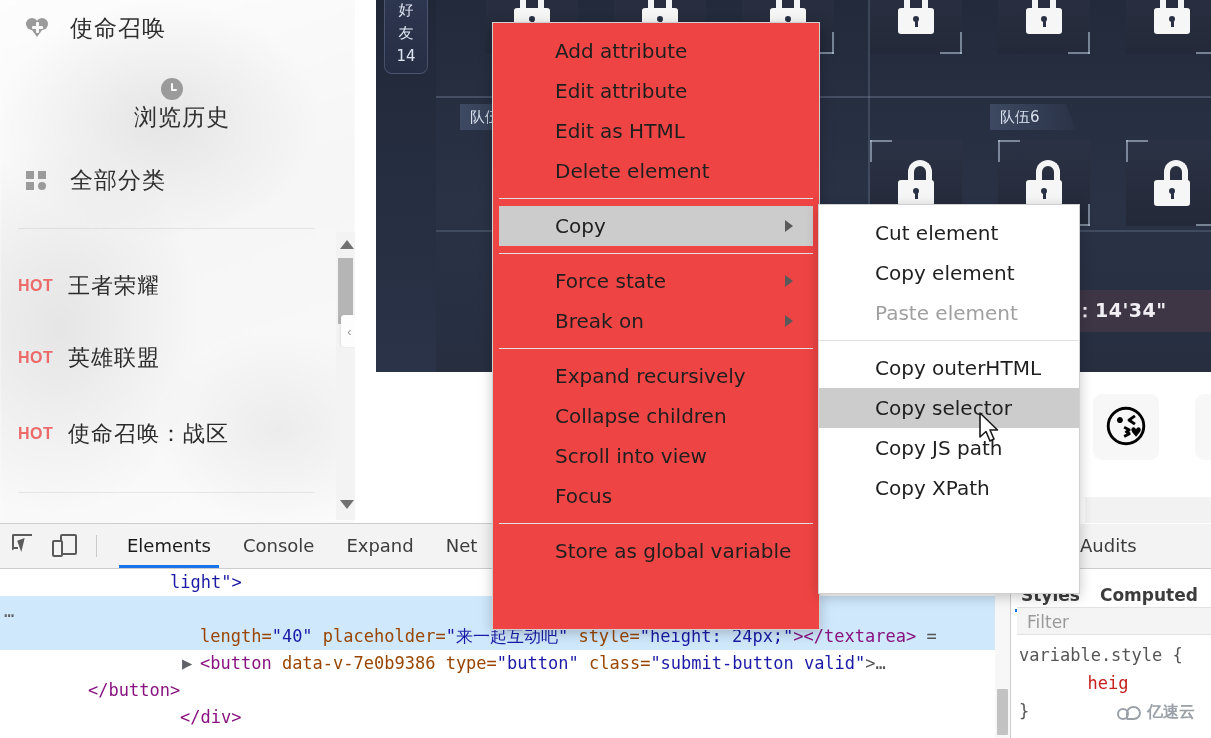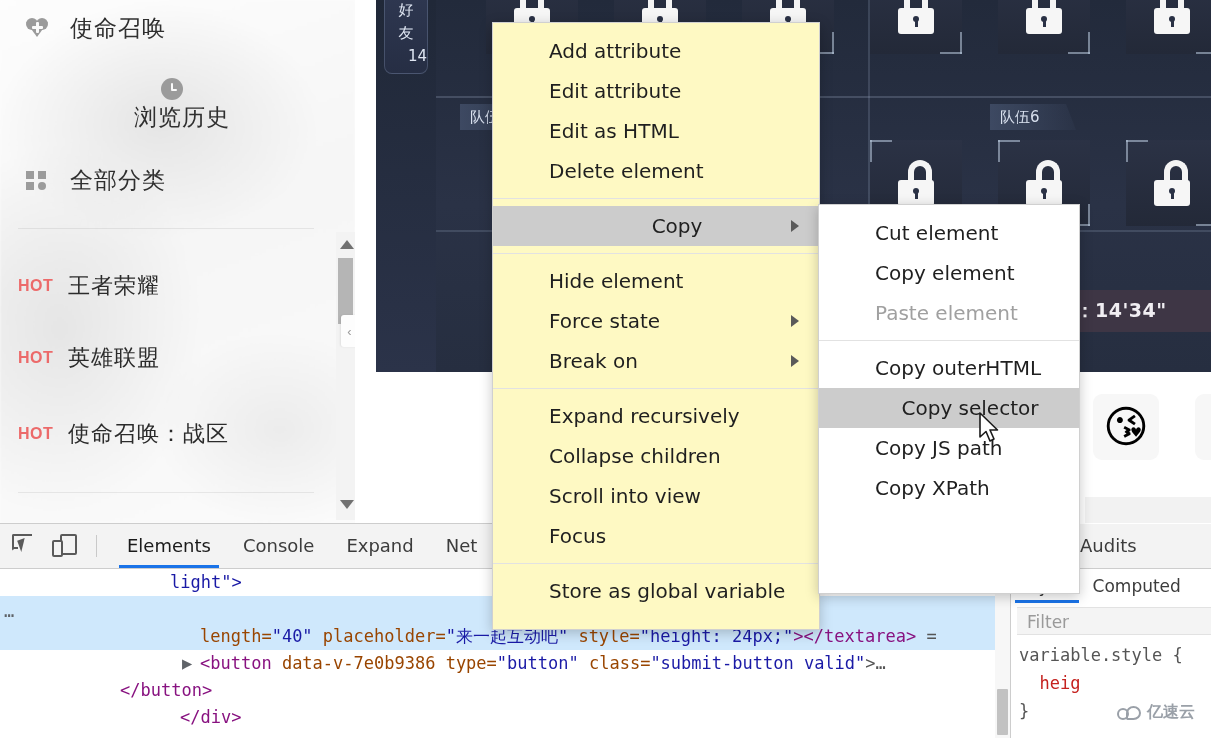--- a/index.html
+++ b/index.html
@@ -102,21 +102,21 @@
   }
   #friend-tab {
     position: absolute; left: 8px; top: -4px; width: 44px; height: 78px;
     background: linear-gradient(180deg,#2e3750,#262e44);
     border: 1px solid rgba(150,170,200,.28);
     border-radius: 0 0 8px 8px;
     color: #dfe6f2; font-size: 15px; text-align: center; line-height: 23px;
     padding-top: 2px;
     font-family: "DejaVu Sans", sans-serif;
   }
-  #friend-tab .cnt { font-size: 15px; text-align: right; }
+  #friend-tab .cnt { font-size: 15px; }
 
   .gcell {
     position: absolute; width: 92px; height: 86px;
     background: linear-gradient(180deg,#2b3245,#232938);
   }
   .gcell::before, .gcell::after { content:""; position:absolute; background: rgba(190,205,225,.55); }
   .gcell .cb1, .gcell .cb2 { position:absolute; background: rgba(190,205,225,.55); }
   .gcell::before { left: 0; top: 0; width: 2px; height: 22px; }
   .gcell::after  { left: 0; top: 0; width: 22px; height: 2px; }
   .gcell .cb1 { right: 0; bottom: 0; width: 2px; height: 22px; }
@@ -217,57 +217,57 @@
   .punc { color: #555; }
   .tri { position: absolute; color: #5f6368; }
 
   #dom-scroll-track { position: absolute; left: 995px; top: 0; width: 15px; height: 170px; background: #f7f7f7; }
   #dom-scroll-thumb { position: absolute; left: 997px; top: 120px; width: 11px; height: 46px; background: #c2c2c2; border-radius: 1px; }
 
   #styles-pane {
     position: absolute; left: 1010px; top: 0; width: 201px; height: 170px;
     border-left: 1px solid #cdcdcd; background: #fff;
   }
-  #styles-tabs { position: absolute; left: 0; top: 0; width: 201px; height: 34px; display: flex; align-items: center; }
+  #styles-tabs { position: absolute; left: 0; top: 9px; width: 201px; height: 34px; display: flex; align-items: center; font-weight: bold; }
   .st-tab { font-size: 17px; color: #3c3c3c; padding: 0 10px; height: 33px; line-height: 33px; position: relative; }
   .st-tab.active::after { content:""; position:absolute; left:4px; right:4px; bottom:0; height:3px; background:#1a73e8; }
   #filter-box {
     position: absolute; left: 6px; top: 38px; width: 195px; height: 28px;
     background: #f4f4f4; border-top: 1px solid #e2e2e2; border-bottom: 1px solid #e2e2e2;
     color: #9a9a9a; font-size: 17px; line-height: 28px; padding-left: 10px;
     font-family: "DejaVu Sans", sans-serif;
   }
   #style-code {
     position: absolute; left: 8px; top: 72px; width: 195px;
     font-family: "DejaVu Sans Mono", "Liberation Mono", monospace;
     font-size: 17px; line-height: 28px; color: #555; white-space: pre;
   }
-  #style-code .prop { color: #c5221f; }
+  #style-code .prop { color: #c5221f; margin-left: 48px; }
   #watermark {
     position: absolute; left: 1117px; top: 702px; display: flex; align-items: center; gap: 4px;
     color: #9aa0a8; font-size: 16px; font-weight: 700;
     font-family: "DejaVu Sans", sans-serif;
   }
   #wm-cloud { width: 26px; height: 16px; position: relative; }
   #wm-cloud .c1 { position:absolute; left:0; top:3px; width:12px; height:12px; border:2px solid #9aa0a8; border-radius:50%;}
   #wm-cloud .c2 { position:absolute; left:9px; top:1px; width:15px; height:14px; border:2px solid #9aa0a8; border-radius:50% 50% 50% 10%;}
 
   
   #ctx-menu {
     position: absolute; left: 492px; top: 22px; width: 328px; height: 608px;
-    background: #fef9c3; border: 1px solid #d0d0d0;
+    background: #ef4444; border: 1px solid #d0d0d0;
     box-shadow: 0 3px 12px rgba(0,0,0,.22);
-    padding: 8px 0; z-index: 50;
+    padding: 8px 6px; z-index: 50;
   }
   .mi {
     height: 40px; display: flex; align-items: center; padding: 0 14px 0 56px;
     font-size: 20px; color: #1f1f1f; position: relative;
     font-family: "DejaVu Sans", "Liberation Sans", sans-serif;
   }
-  .mi.hl { background: #cccccc; justify-content: center; }
+  .mi.hl { background: #cccccc; }
   .mi.dim { color: #a0a0a0; }
   .mi .caret {
     position: absolute; right: 20px; top: 50%; transform: translateY(-50%);
     width: 0; height: 0; border-left: 8px solid #5a5a5a;
     border-top: 6px solid transparent; border-bottom: 6px solid transparent;
   }
   .msep { height: 1px; background: #e2e2e2; margin: 7px 0; }
 
   #ctx-sub {
     position: absolute; left: 818px; top: 204px; width: 262px; height: 390px;
@@ -507,21 +507,21 @@
         <div class="dom-line" style="padding-left:170px;"><span class="vl">light"&gt;</span></div>
 
         <div class="dom-line sel" style="padding-left:200px;">
           <span class="ellipsis-badge">…</span><span class="tg">&lt;textarea</span><span class="at"> data-v-7e0b9386 c</span>
         </div>
 
         <div class="dom-line sel2" style="padding-left:200px;"><span class="at">length=</span><span class="vl">"40"</span><span class="at"> placeholder=</span><span class="vl">"来一起互动吧"</span><span class="at"> style=</span><span class="vl">"height: 24px;"</span><span class="tg">&gt;&lt;/textarea&gt;</span><span class="punc"> =</span></div>
 
         <div class="dom-line" style="padding-left:200px;"><span class="tri" style="left:182px;">▶</span><span class="tg">&lt;button</span><span class="at"> data-v-7e0b9386 type=</span><span class="vl">"button"</span><span class="at"> class=</span><span class="vl">"submit-button valid"</span><span class="punc">&gt;…</span></div>
 
-        <div class="dom-line" style="padding-left:120px;"><span class="tg">&lt;/button&gt;</span></div>
+        <div class="dom-line" style="padding-left:88px;"><span class="tg">&lt;/button&gt;</span></div>
         <div class="dom-line" style="padding-left:180px;"><span class="tg">&lt;/div&gt;</span></div>
       </div>
 
       <div id="dom-scroll-track"></div>
       <div id="dom-scroll-thumb"></div>
 
       <div id="styles-pane">
         <div id="styles-tabs">
           <span class="st-tab active">Styles</span>
           <span class="st-tab">Computed</span>
@@ -555,23 +555,20 @@
     <div class="mi">
         <span>Delete element</span>
       </div>
     <div class="msep"></div>
     <div class="mi hl">
         <span>Copy</span>
         <span class="caret"></span>
       </div>
     <div class="msep"></div>
     <div class="mi">
-        <span>Hide element</span>
-      </div>
-    <div class="mi">
         <span>Force state</span>
         <span class="caret"></span>
       </div>
     <div class="mi">
         <span>Break on</span>
         <span class="caret"></span>
       </div>
     <div class="msep"></div>
     <div class="mi">
         <span>Expand recursively</span>

